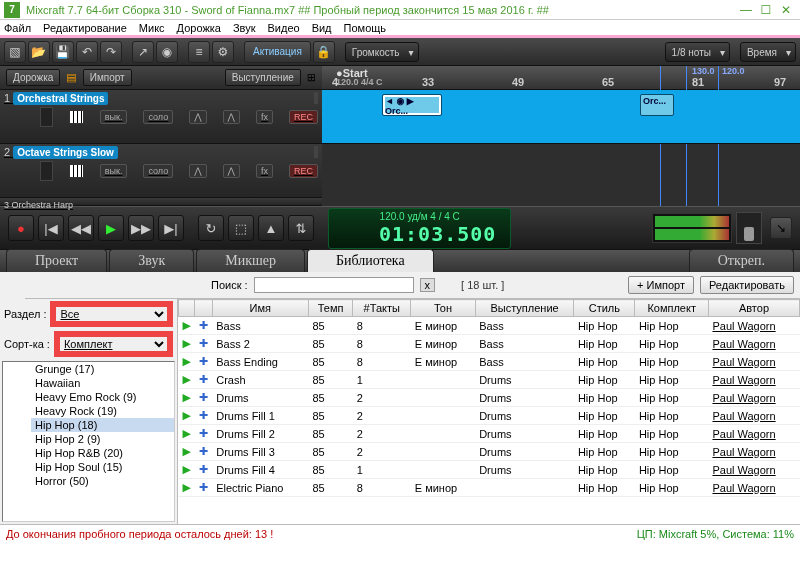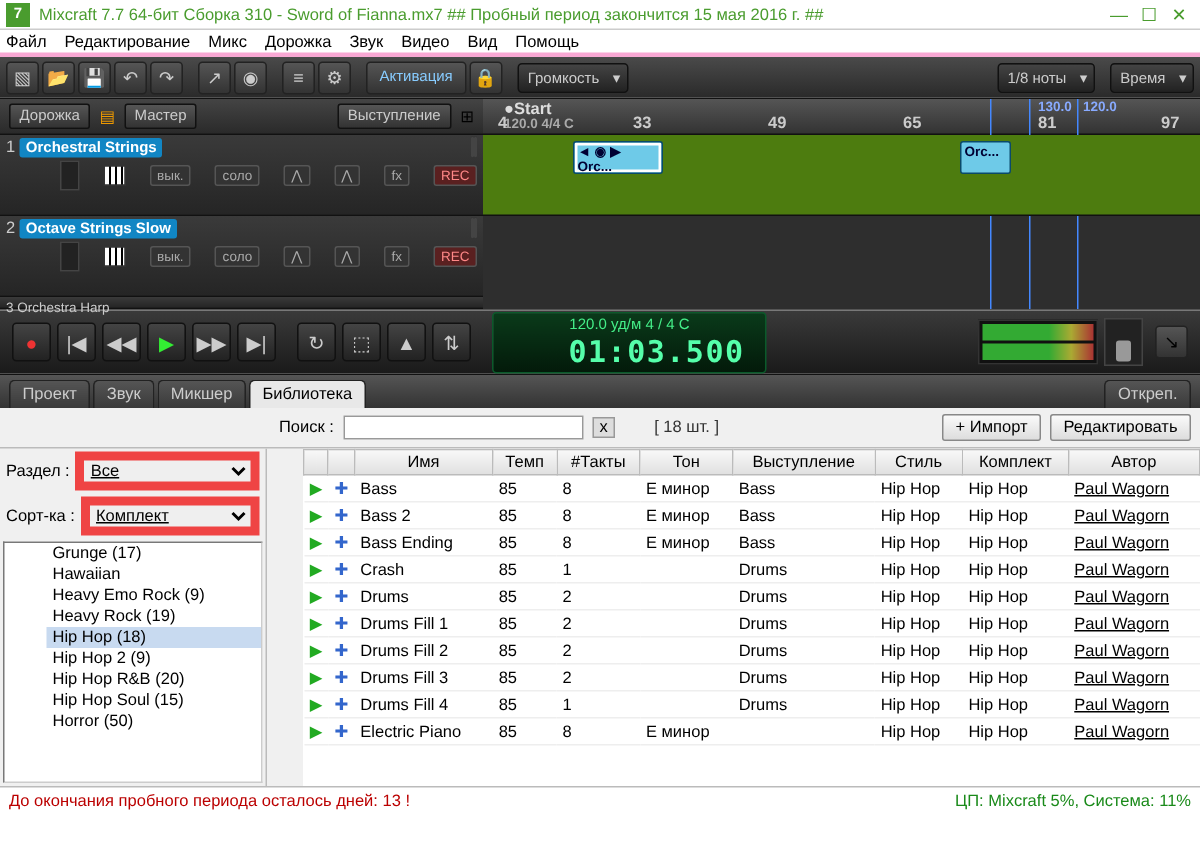--- a/index.html
+++ b/index.html
@@ -15,58 +15,58 @@
 .tbtn { width:22px; height:22px; background:linear-gradient(#555,#333); border:1px solid #222; border-radius:3px; display:flex; align-items:center; justify-content:center; font-size:12px; cursor:pointer;}
 .tbtn.wide { width:auto; padding:0 8px; font-size:10px;}
 .sep { width:6px; }
 .lockicon { color:#6c6; }
 .dropdown { background:linear-gradient(#444,#222); border:1px solid #111; border-radius:3px; padding:2px 18px 2px 6px; color:#ccc; position:relative; font-size:10px; height:20px; line-height:16px;}
 .dropdown::after { content:"▾"; position:absolute; right:4px; }
 .trackarea { display:flex; height:140px; background:#2a2a2a; }
 .trackpanel { width:322px; background:#333; }
 .trackhdr { height:24px; display:flex; align-items:center; padding:0 6px; gap:6px; background:linear-gradient(#444,#2a2a2a); border-bottom:1px solid #111;}
 .trackhdr .btn { background:linear-gradient(#555,#333); border:1px solid #111; padding:2px 6px; border-radius:2px; font-size:10px; color:#ccc;}
-.track { height:54px; background:linear-gradient(#3a3a3a,#252525); border-bottom:1px solid #111; display:flex; flex-direction:column; padding:2px 4px;}
+.track { height:54px; background:linear-gradient(#3a3a3a,#252525); border-bottom:1px solid #111; display:flex; flex-direction:column; padding:2px 4px;text-decoration:underline;}
 .track .tname { color:#fff; font-weight:bold; font-size:10px; padding:1px 4px; background:#1186c4; border-radius:2px; display:inline-block;}
 .track .trow { display:flex; align-items:center; gap:16px; margin-top:2px;margin-left:36px;}
 .track .ticon { width:28px; height:20px; background:#222; border:1px solid #444;}
 .track .slider { width:50px; height:10px; background:#222; border:1px solid #444; border-radius:2px; position:relative;}
 .track .slider::after { content:""; position:absolute; width:8px; height:12px; background:#888; top:-2px; left:20px; border-radius:2px;}
 .track .sbtn { background:#333; border:1px solid #555; color:#aaa; font-size:9px; padding:1px 4px; border-radius:2px;}
 .track .sbtn.rec { background:#5a2020; color:#f88;}
 .timeline { flex:1; background:#2e2e2e; position:relative; overflow:hidden;font-weight:bold;}
 .timeline-ruler { height:24px; background:linear-gradient(#555,#333); position:relative; font-size:9px; color:#ccc; border-bottom:1px solid #111;}
 .timeline-ruler .start { position:absolute; left:14px; top:1px; color:#ddd;}
 .timeline-ruler .info { position:absolute; left:14px; top:11px; color:#aaa; font-size:9px;}
 .timeline-ruler .tick { position:absolute; top:10px; }
 .timeline-ruler .marker { position:absolute; top:0; width:1px; height:140px; background:#48f;}
-.tl-track { height:54px; border-bottom:1px solid #111; position:relative; background:#4d7c0f;}
+.tl-track { height:54px; border-bottom:1px solid #111; position:relative; background:#0ea5e9;}
 .clip { position:absolute; background:#6ecae8; border:1px solid #0a4a6a; border-radius:2px; font-size:9px; color:#003; overflow:hidden; padding:1px 2px;}
 .clip.sel { box-shadow:0 0 0 2px #fff inset;}
 .transport { height:44px; background:linear-gradient(#3a3a3a,#1a1a1a); display:flex; align-items:center; padding:0 8px; gap:4px; border-top:1px solid #555; border-bottom:1px solid #111;}
 .transport .pbtn { width:26px; height:26px; background:linear-gradient(#444,#222); border:1px solid #111; border-radius:3px; display:flex; align-items:center; justify-content:center; color:#ccc; font-size:13px;}
 .transport .pbtn.rec { color:#e33;}
 .transport .pbtn.play { color:#3e3;}
 .transport .display { background:linear-gradient(#0a3a1a,#031a0a); border:1px solid #0a5a2a; border-radius:3px; padding:2px 14px; margin:0 10px; text-align:center;}
 .transport .display .top { color:#4e8; font-size:10px;}
 .transport .display .time { color:#5fa; font-family:monospace; font-size:20px; font-weight:bold; letter-spacing:1px;margin-left:36px;}
 .meter { width:80px; height:30px; background:#111; border:1px solid #333; margin-left:auto; display:flex; flex-direction:column; gap:2px; padding:2px;}
 .meter .bar { flex:1; background:linear-gradient(90deg,#3a3 60%,#aa3 80%,#a33); }
 .mastervol { width:26px; height:32px; background:#222; border:1px solid #444; display:flex; align-items:flex-end; justify-content:center; padding-bottom:2px;}
 .mastervol::before{content:""; width:10px; height:14px; background:#999; border-radius:2px;}
 .tabs { height:22px; background:linear-gradient(#555,#333); display:flex; align-items:flex-end; padding:0 6px; gap:2px;}
-.tab { background:linear-gradient(#555,#3a3a3a); border:1px solid #222; border-bottom:none; padding:3px 8px; border-radius:4px 4px 0 0; color:#ccc; font-size:11px;}
+.tab { background:linear-gradient(#555,#3a3a3a); border:1px solid #222; border-bottom:none; padding:3px 28px; border-radius:4px 4px 0 0; color:#ccc; font-size:14px;font-family:Liberation Serif, serif;}
 .tab.active { background:#e8e8e8; color:#000;}
 .tabs .right { margin-left:auto; display:flex; gap:4px;}
 .library { background:#f0f0f0; height:252px; display:flex; flex-direction:column;}
-.lib-top { display:flex; align-items:center; padding:4px 6px; gap:6px; border-bottom:1px solid #bbb;}
+.lib-top { display:flex; align-items:center; padding:4px 6px; gap:6px; border-bottom:1px solid #bbb;margin-left:25px;}
 .lib-top select,.lib-top input { font-size:11px; border:1px solid #999; padding:1px 2px;}
 .lib-top .count { color:#333;}
 .lib-top .rbtn { background:linear-gradient(#fafafa,#ddd); border:1px solid #888; padding:2px 8px; border-radius:2px;}
-.lib-body { flex:1; display:flex; overflow:hidden;gap:24px;}
+.lib-body { flex:1; display:flex; overflow:hidden;}
 .lib-side { width:178px; border-right:1px solid #bbb; display:flex; flex-direction:column;}
 .lib-side .row { display:flex; align-items:center; padding:2px 4px; gap:4px;}
 .lib-side select { flex:1; font-size:11px; border:6px solid #ef4444;text-decoration:underline;}
 .catlist { flex:1; overflow:auto; border:1px inset #ccc; margin:2px; background:#fff;}
 .catlist div { padding:1px 4px; white-space:nowrap;margin-left:28px;}
 .catlist div.sel { background:#c8daf0;}
 .lib-table { flex:1; overflow:auto; background:#fff;}
 table { border-collapse:collapse; width:100%;}
 th { background:linear-gradient(#f8f8f8,#e0e0e0); border:1px solid #bbb; padding:2px 4px; font-weight:normal; font-size:11px; position:sticky; top:0;}
 td { border-bottom:1px solid #eee; padding:2px 4px; font-size:11px; white-space:nowrap;}
@@ -121,21 +121,21 @@
   <div class="dropdown">1/8 ноты</div>
   <div class="sep"></div>
   <div class="dropdown">Время</div>
 </div>
 
 <div class="trackarea">
   <div class="trackpanel">
     <div class="trackhdr">
       <span class="btn">Дорожка</span>
       <span style="color:#e90">▤</span>
-      <span class="btn">Мастер</span>
+      <span class="btn">Импорт</span>
       <span style="flex:1"></span>
       <span class="btn">Выступление</span>
       <span>⊞</span>
     </div>
     <div id="tracks">
         <div class="track">
           <div><span style="color:#ccc">1 </span><span class="tname">Orchestral Strings</span><span style="float:right"><span class="slider"></span> <span class="slider"></span></span></div>
           <div class="trow">
             <span class="ticon"></span>
             <span class="kb"></span>

